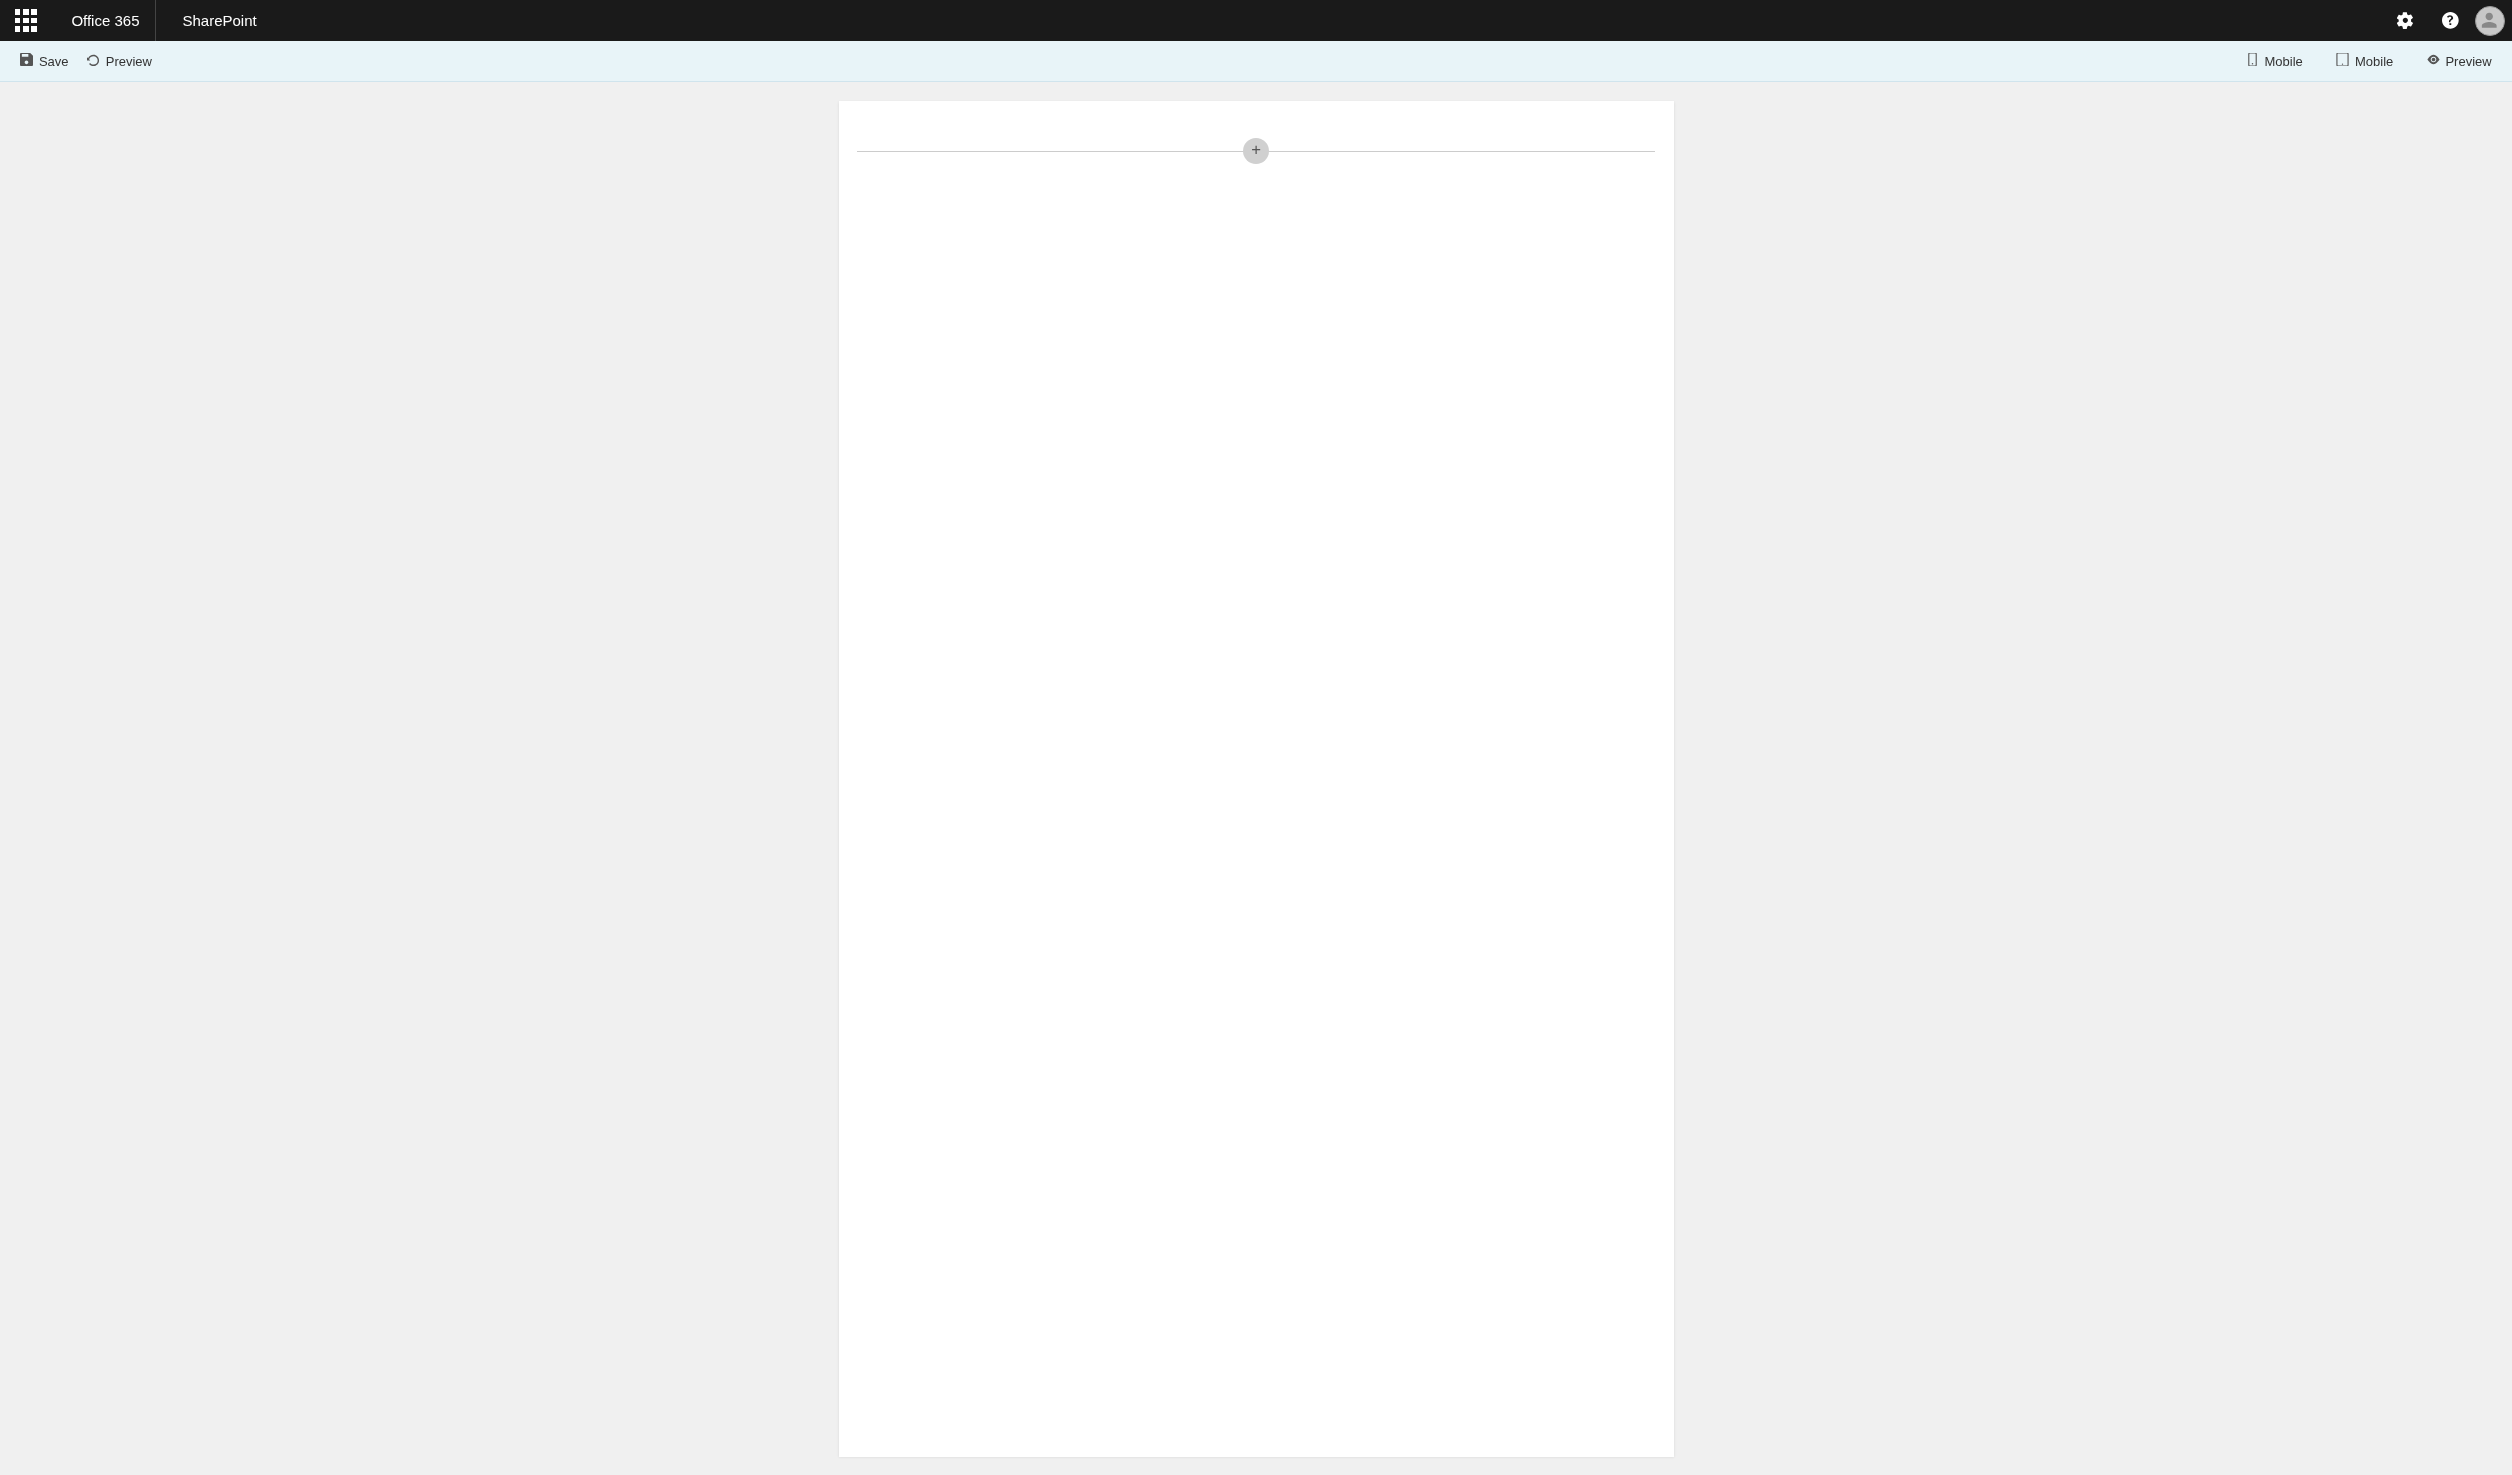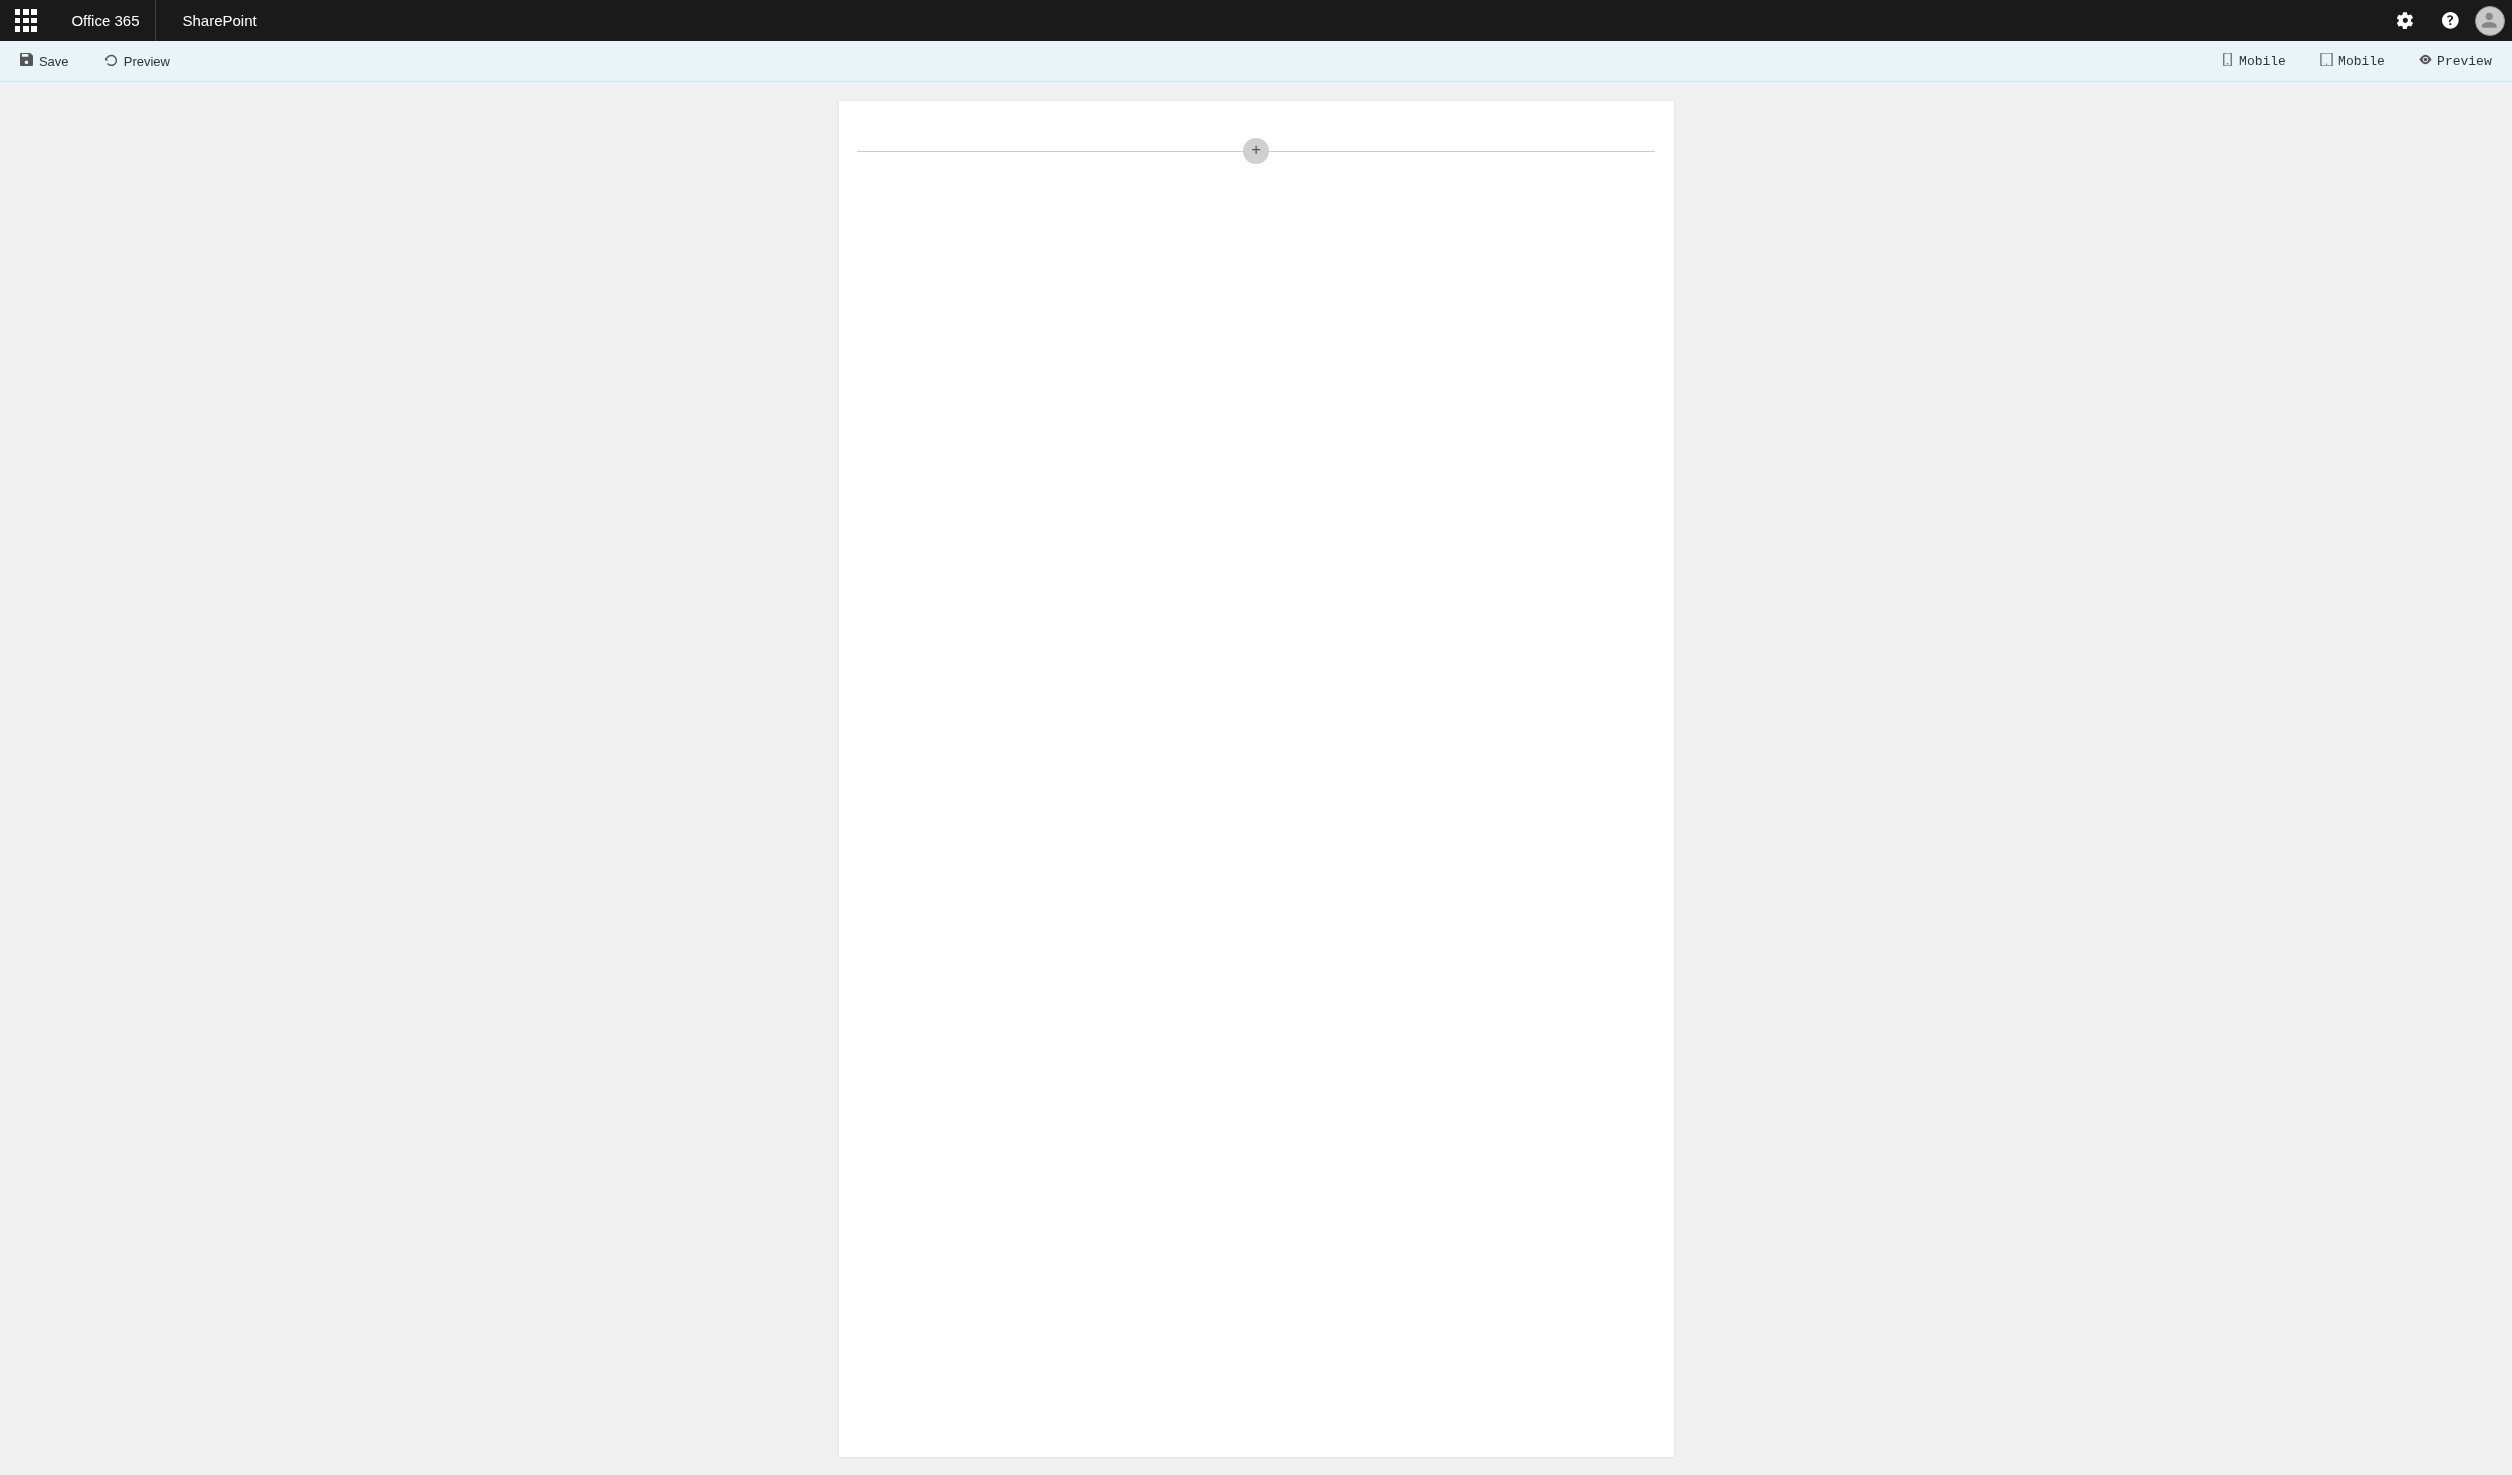--- a/index.html
+++ b/index.html
@@ -110,21 +110,21 @@
       align-items: center;
       background: #e8f4f8;
       height: 41px;
       padding: 0 11px;
       border-bottom: 0.9px solid #d0e4ed;
     }
 
     .toolbar-left {
       display: flex;
       align-items: flex-end;
-      gap: 18px;
+      gap: 0;
     }
 
     .toolbar-btn {
       display: flex;
       align-items: center;
       gap: 5.6px;
       padding: 5.6px 9.3px;
       cursor: pointer;
       border-radius: 1.9px;
       font-size: 13px;
@@ -152,21 +152,20 @@
       display: flex;
       align-items: center;
       gap: 5.6px;
       padding: 5.6px 9.3px;
       cursor: pointer;
       border-radius: 1.9px;
       font-size: 13px;
       color: #333;
       background: transparent;
       border: none;
-      font-family: Liberation Mono, monospace;
     }
 
     
     .main-content {
       background: #f0f0f0;
       display: flex;
       justify-content: center;
       height: calc(100vh - 82px);
       overflow-y: auto;
       padding: 18.5px 0;

